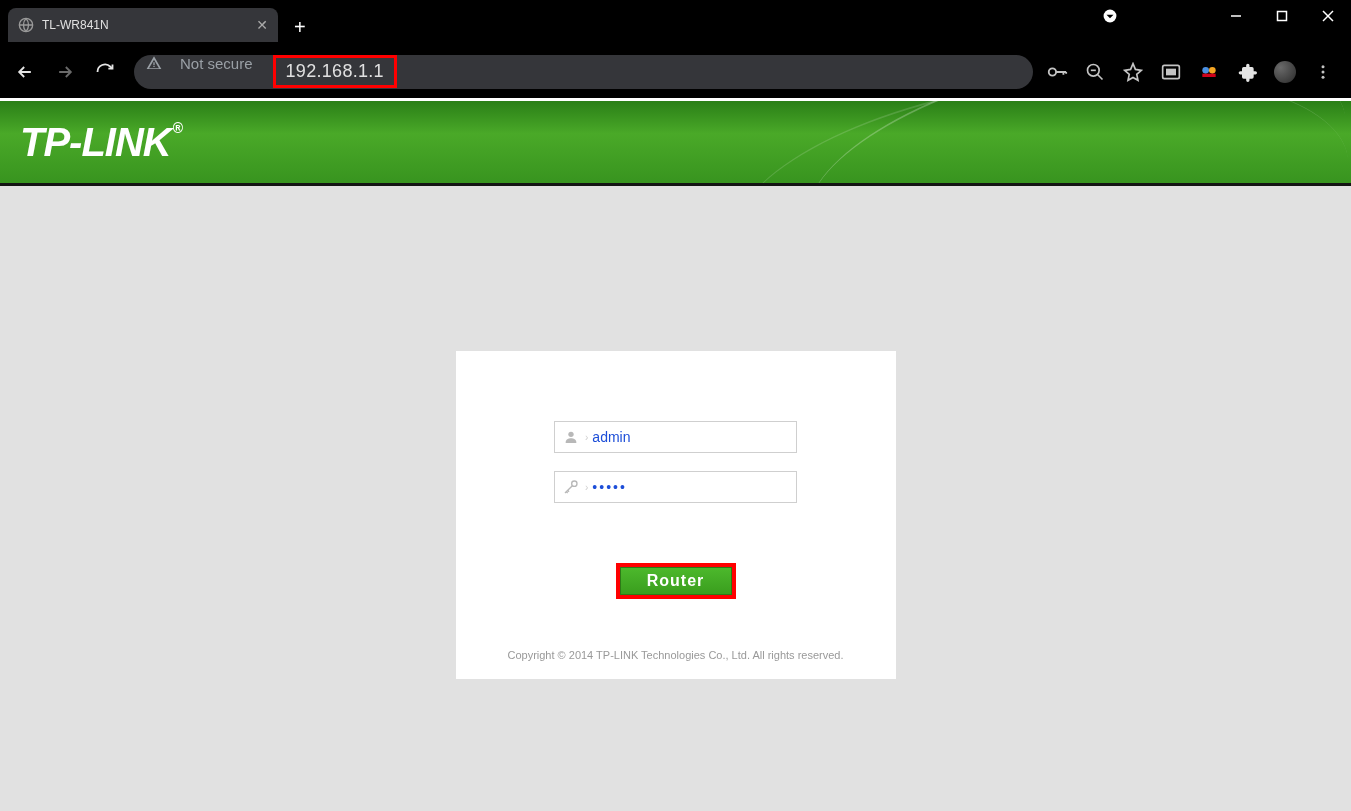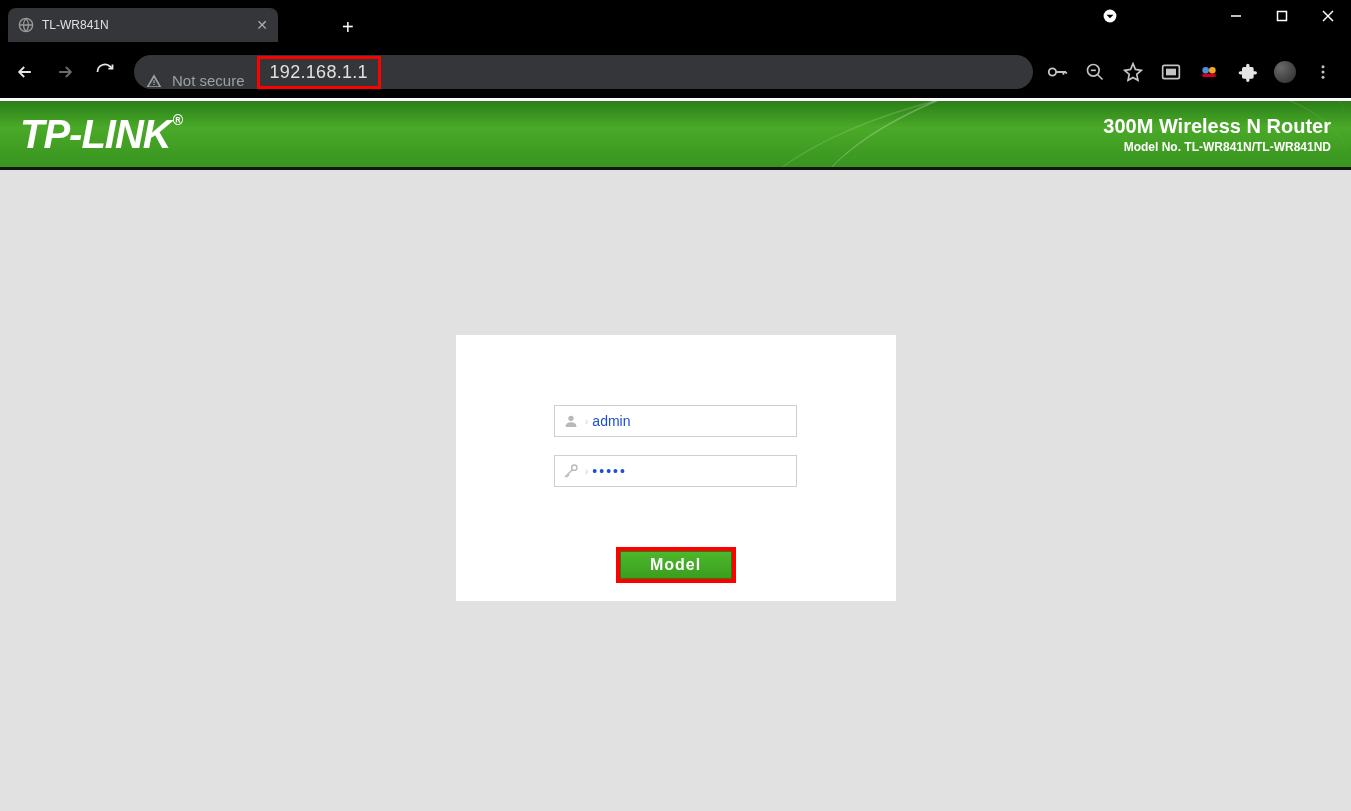--- a/index.html
+++ b/index.html
@@ -1,44 +1,44 @@
 <!DOCTYPE html>
 <html><head>
   <meta charset="utf-8">
   <style>
     * { margin: 0; padding: 0; box-sizing: border-box; }
     body { font-family: Arial, sans-serif; background: #000; width: 1351px; height: 811px; overflow: hidden; }
 
     
-    .titlebar { background: #000; height: 46px; display: flex; align-items: flex-start; gap: 48px; }
+    .titlebar { background: #000; height: 46px; display: flex; align-items: flex-start; }
     .tab { background: #35363a; border-radius: 8px 8px 0 0; height: 34px; margin-top: 8px; margin-left: 8px; display: flex; align-items: center; padding: 0 10px; width: 270px; color: #e0e0e0; font-size: 12px; }
     .tab .favicon { width: 16px; height: 16px; margin-right: 8px; display: flex; align-items: center; justify-content: center; }
     .tab .title { flex: 1; white-space: nowrap; overflow: hidden; }
     .tab .close { margin-left: 8px; color: #aaa; font-size: 14px; cursor: pointer; }
     .newtab { margin: 12px 0 0 12px; color: #fff; font-size: 20px; cursor: pointer; padding: 4px; }
     .winctrl { margin-left: auto; display: flex; }
     .winbtn { width: 46px; height: 32px; display: flex; align-items: center; justify-content: center; color: #fff; cursor: pointer; }
 
     
     .toolbar { background: #000; height: 52px; display: flex; align-items: center; padding: 0 8px; gap: 6px; }
     .navbtn { width: 34px; height: 34px; display: flex; align-items: center; justify-content: center; color: #b9b9b9; border-radius: 50%; cursor: pointer; }
     .navbtn.disabled { color: #5a5a5a; }
-    .addrbar { flex: 1; background: #35363a; height: 34px; border-radius: 17px; display: flex; align-items: flex-end; padding: 0 12px; gap: 8px; margin: 0 6px; position: relative; max-width: 912px; }
+    .addrbar { flex: 1; background: #35363a; height: 34px; border-radius: 17px; display: flex; align-items: flex-start; padding: 0 12px; gap: 16px; margin: 0 6px; position: relative; max-width: 912px; }
     .addrbar .warn { color: #9aa0a6; display: flex; align-items: center; }
     .addrbar .notsecure { color: #9aa0a6; font-size: 15px; margin-left: 2px; }
     .addrbar .url { color: #e0e0e0; font-size: 18px; letter-spacing: 0.3px; padding: 0 4px; }
     .redbox-url { border: 3px solid #ff0000; padding: 3px 6px; margin-left: 4px; display: inline-block; }
     .tool-right { margin-left: auto; display: flex; align-items: center; gap: 14px; padding-right: 8px; }
     .tool-right .ico { width: 24px; height: 24px; display: flex; align-items: center; justify-content: center; color: #c4c4c4; cursor: pointer; }
 
     
     .page { background: #e1e1e1; height: 713px; position: relative; }
 
     
-    .router-header { height: 72px; background: linear-gradient(180deg, #2a7f17 0%, #4aa928 40%, #38941f 100%); border-top: 3px solid #fff; border-bottom: 3px solid #141414; display: flex; align-items: center; position: relative; overflow: hidden; }
+    .router-header { height: 88px; background: linear-gradient(180deg, #2a7f17 0%, #4aa928 40%, #38941f 100%); border-top: 3px solid #fff; border-bottom: 3px solid #141414; display: flex; align-items: center; position: relative; overflow: hidden; }
     .router-header .curve { position: absolute; right: 0; top: -40px; width: 550px; height: 220px; border-radius: 50%; border-top: 2px solid rgba(255,255,255,0.25); transform: rotate(-12deg); }
     .router-header .curve.c2 { top: -20px; width: 620px; height: 240px; border-top: 2px solid rgba(255,255,255,0.15); transform: rotate(-8deg); }
     .brand { color: #fff; font-size: 40px; font-weight: 900; font-style: italic; font-family: Arial, Helvetica, sans-serif; letter-spacing: -1px; margin-left: 20px; display: flex; align-items: flex-start; }
     .brand .reg { font-size: 14px; font-style: normal; margin-top: 0px; margin-left: 2px; }
     .router-info { margin-left: auto; text-align: right; color: #fff; padding-right: 20px; position: relative; z-index: 2; }
     .router-info .prod { font-size: 20px; font-weight: bold; }
     .router-info .model { font-size: 12px; font-weight: bold; margin-top: 2px; }
 
     
     .login-card { background: #fff; width: 440px; margin: 165px auto 0; padding: 70px 0 18px; text-align: center; }
@@ -175,24 +175,20 @@
 </div>
 
 <div class="page">
 
   <div class="router-header">
     <div class="curve"></div>
     <div class="curve c2"></div>
     <div class="brand">
       <span>TP-LINK</span>
       <span class="reg">®</span>
-    </div>
-    <div class="router-info">
-      <div class="prod">300M Wireless N Router</div>
-      <div class="model">Model No. TL-WR841N/TL-WR841ND</div>
     </div>
   </div>
 
   <div class="login-card">
     <div class="field">
       <span class="ficon">
         <svg width="16" height="16" viewBox="0 0 24 24" fill="#b8b8b8">
             <circle cx="12" cy="8" r="4"></circle>
             <path d="M4 20c0-4 4-6 8-6s8 2 8 6v1H4z"></path>
           </svg>
@@ -204,17 +200,18 @@
       <span class="ficon">
         <svg width="16" height="16" viewBox="0 0 24 24" fill="none" stroke="#b8b8b8" stroke-width="2">
             <circle cx="17" cy="7" r="4"></circle>
             <path d="M14 10L3 21M7 17l2 2M5 19l2 2"></path>
           </svg>
       </span>
       <span class="arrow">›</span>
       <input type="text" style="letter-spacing: 2px;" value="•••••">
     </div>
     <div class="login-btn-wrap">
-      <div class="login-btn">Model</div>
-    </div>
+      <div class="login-btn">Router</div>
+    </div>
+    <div class="copyright">Copyright © 2014 TP-LINK Technologies Co., Ltd. All rights reserved.</div>
   </div>
 
 </div>
 
 </body></html>

